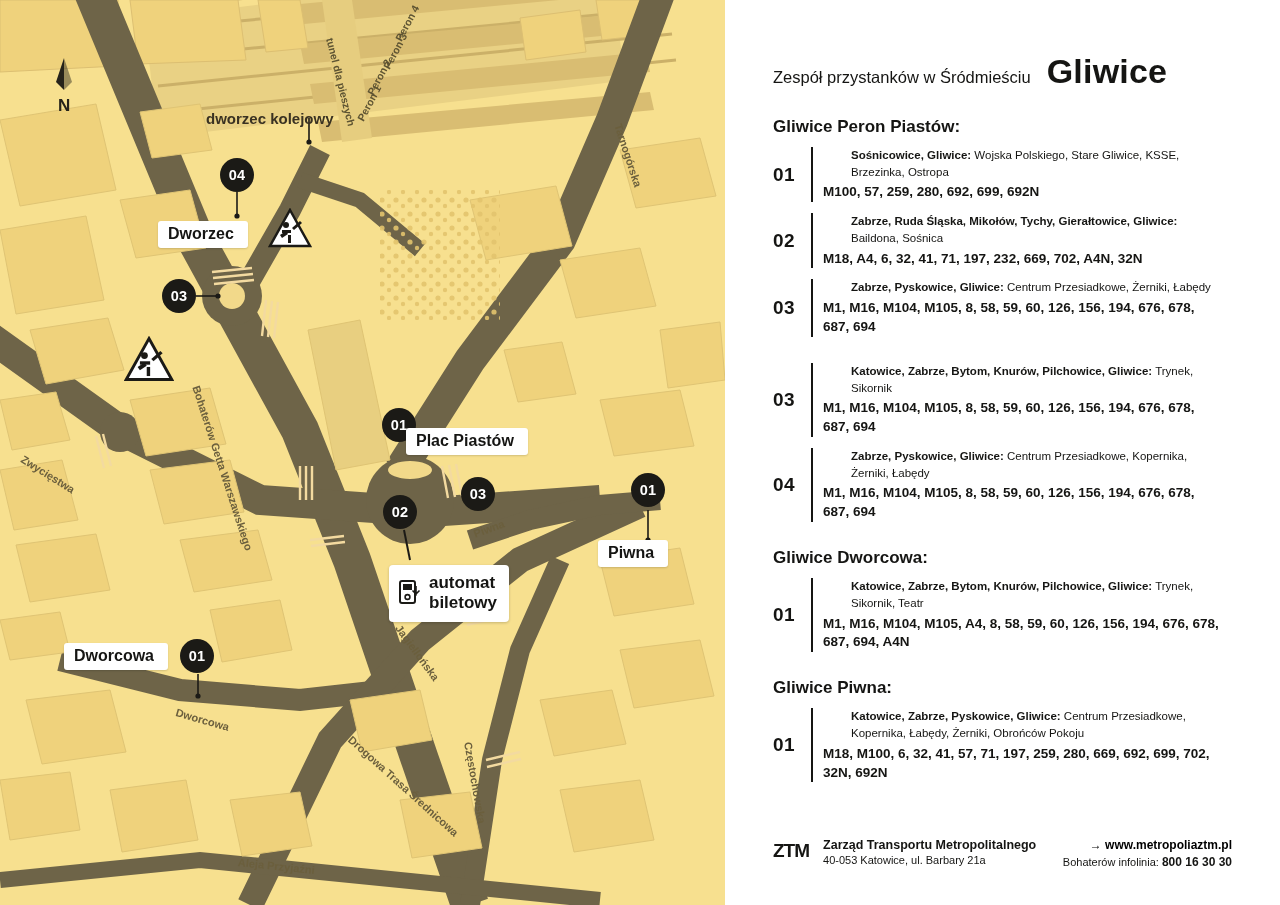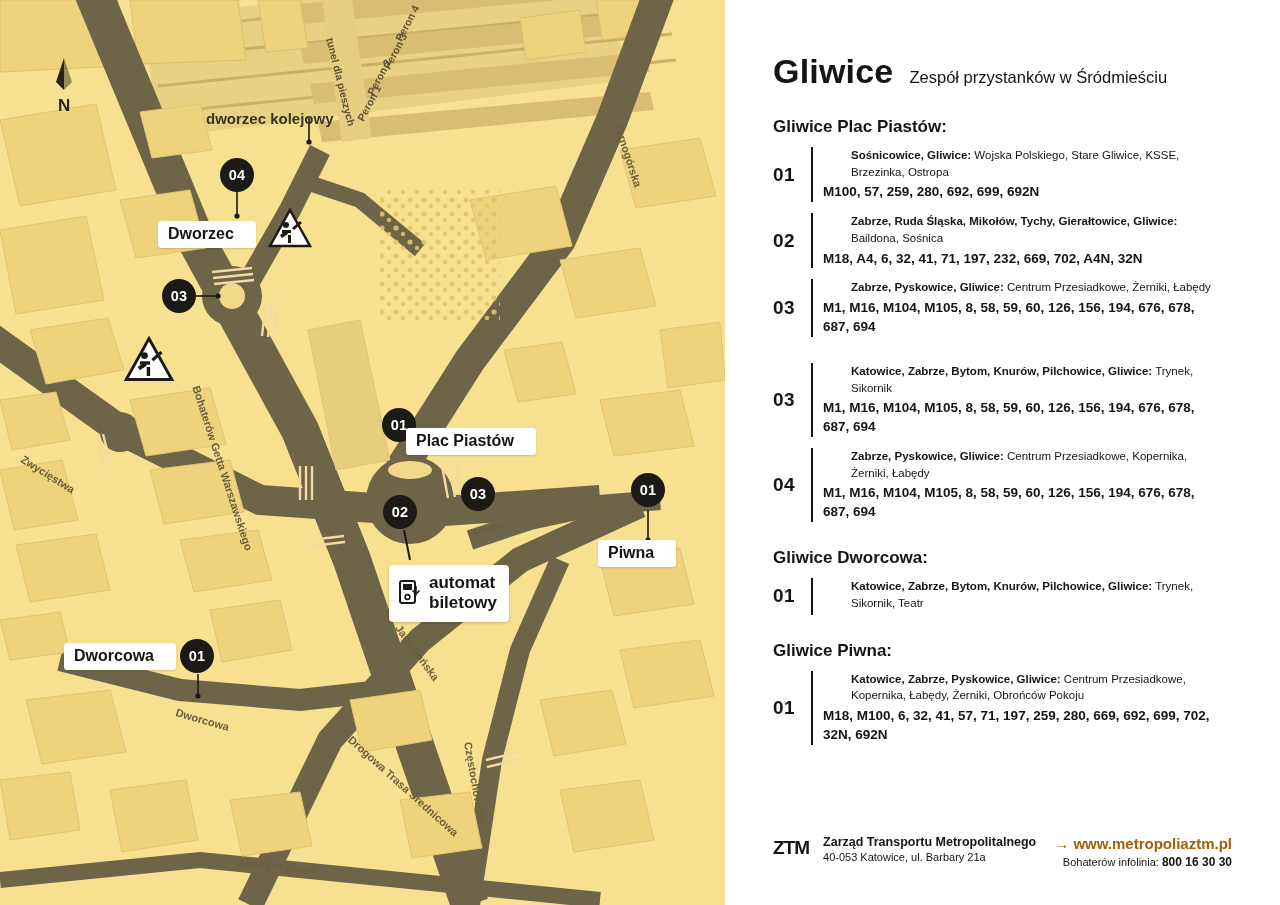--- a/index.html
+++ b/index.html
@@ -22,21 +22,21 @@
   }
   #map-svg { position: absolute; left: 0; top: 0; }
 
   
   .map-label {
     position: absolute;
     background: #ffffff;
     color: #151513;
     font-weight: bold;
     border-radius: 3px;
-    padding: 5px 22px 6px 10px;
+    padding: 5px 14px 6px 10px;
     font-size: 16px;
     line-height: 1;
     white-space: nowrap;
     box-shadow: 0 1px 2px rgba(0,0,0,.15);
   }
   .plain-label {
     position: absolute;
     color: #3a3222;
     font-weight: bold;
     font-size: 15px;
@@ -134,21 +134,21 @@
     display: flex; align-items: flex-start; justify-content: space-between;
   }
   #footer-left { display: flex; align-items: flex-start; gap: 14px; }
   #ztm-logo {
     font-size: 19px; font-weight: bold; color: #151513; letter-spacing: -1px;
     padding-top: 2px;
   }
   #org-name { font-size: 12.5px; font-weight: bold; color: #151513; }
   #org-addr { font-size: 11px; color: #151513; margin-top: 2px; }
   #footer-right { text-align: right; }
-  #web { font-size: 15px; font-weight: bold; color: #a16207; }
+  #web { font-size: 12px; font-weight: bold; color: #000000; }
   #info-line { font-size: 11px; color: #151513; margin-top: 3px; }
   #info-line b { font-size: 12px; }
   .divider-v {
     position: absolute; left: 725px; top: 0; width: 1px; height: 905px;
     background: #e4e2da;
   }
 </style>
 </head>
 <body>
 
@@ -371,26 +371,26 @@
         <div>biletowy</div>
       </div>
     </div>
   </div>
 
   <div class="divider-v"></div>
 
   <div id="info-panel">
 
     <div id="title-row">
+      <div id="subtitle">Zespół przystanków w Śródmieściu</div>
       <div id="city-title">Gliwice</div>
-      <div id="subtitle">Zespół przystanków w Śródmieściu</div>
     </div>
 
     <div class="group">
-      <div class="group-title">Gliwice Plac Piastów:</div>
+      <div class="group-title">Gliwice Peron Piastów:</div>
 
       <div class="stop">
         <div class="stop-num">01</div>
         <div class="stop-body">
           <div class="dirs"><b>Sośnicowice, Gliwice:</b><span class="light"> Wojska Polskiego, Stare Gliwice, KSSE, Brzezinka, Ostropa</span></div>
           <div class="lines">M100, 57, 259, 280, 692, 699, 692N</div>
         </div>
       </div>
 
       <div class="stop">
@@ -429,20 +429,21 @@
       </div>
     </div>
 
     <div class="group">
       <div class="group-title">Gliwice Dworcowa:</div>
 
       <div class="stop">
         <div class="stop-num">01</div>
         <div class="stop-body">
           <div class="dirs"><b>Katowice, Zabrze, Bytom, Knurów, Pilchowice, Gliwice:</b><span class="light"> Trynek, Sikornik, Teatr</span></div>
+          <div class="lines">M1, M16, M104, M105, A4, 8, 58, 59, 60, 126, 156, 194, 676, 678, 687, 694, A4N</div>
         </div>
       </div>
     </div>
 
     <div class="group">
       <div class="group-title">Gliwice Piwna:</div>
 
       <div class="stop">
         <div class="stop-num">01</div>
         <div class="stop-body">

